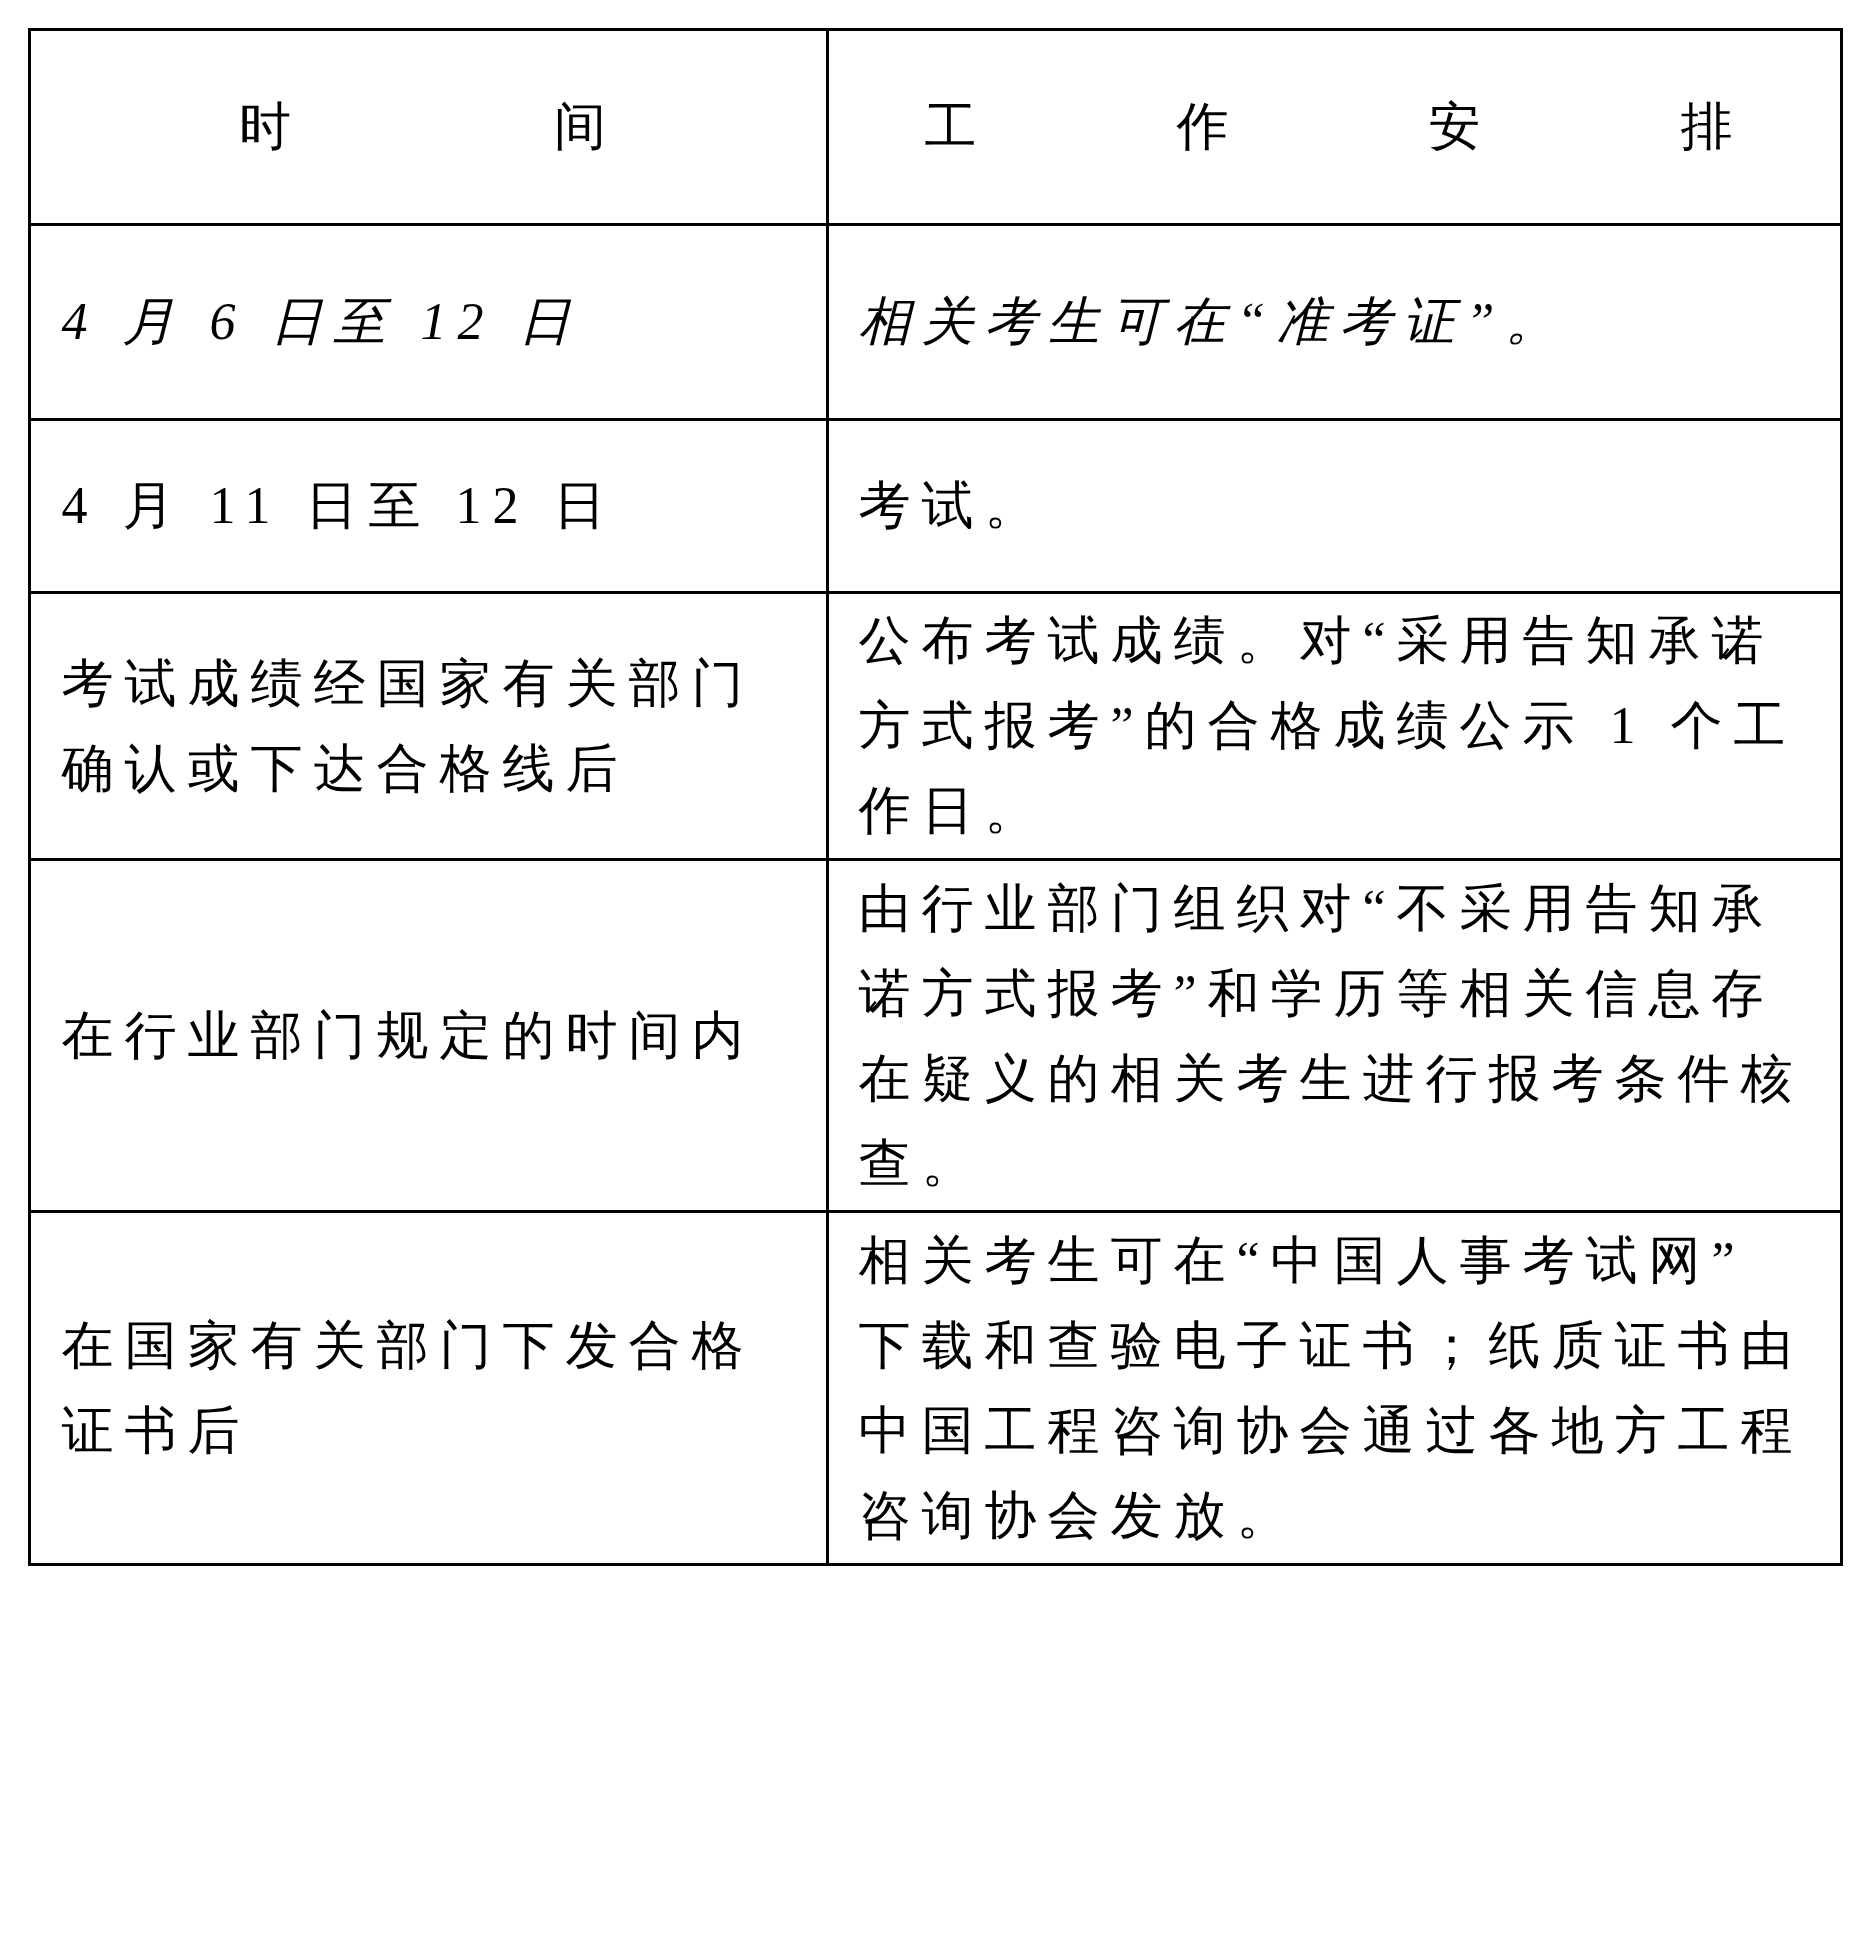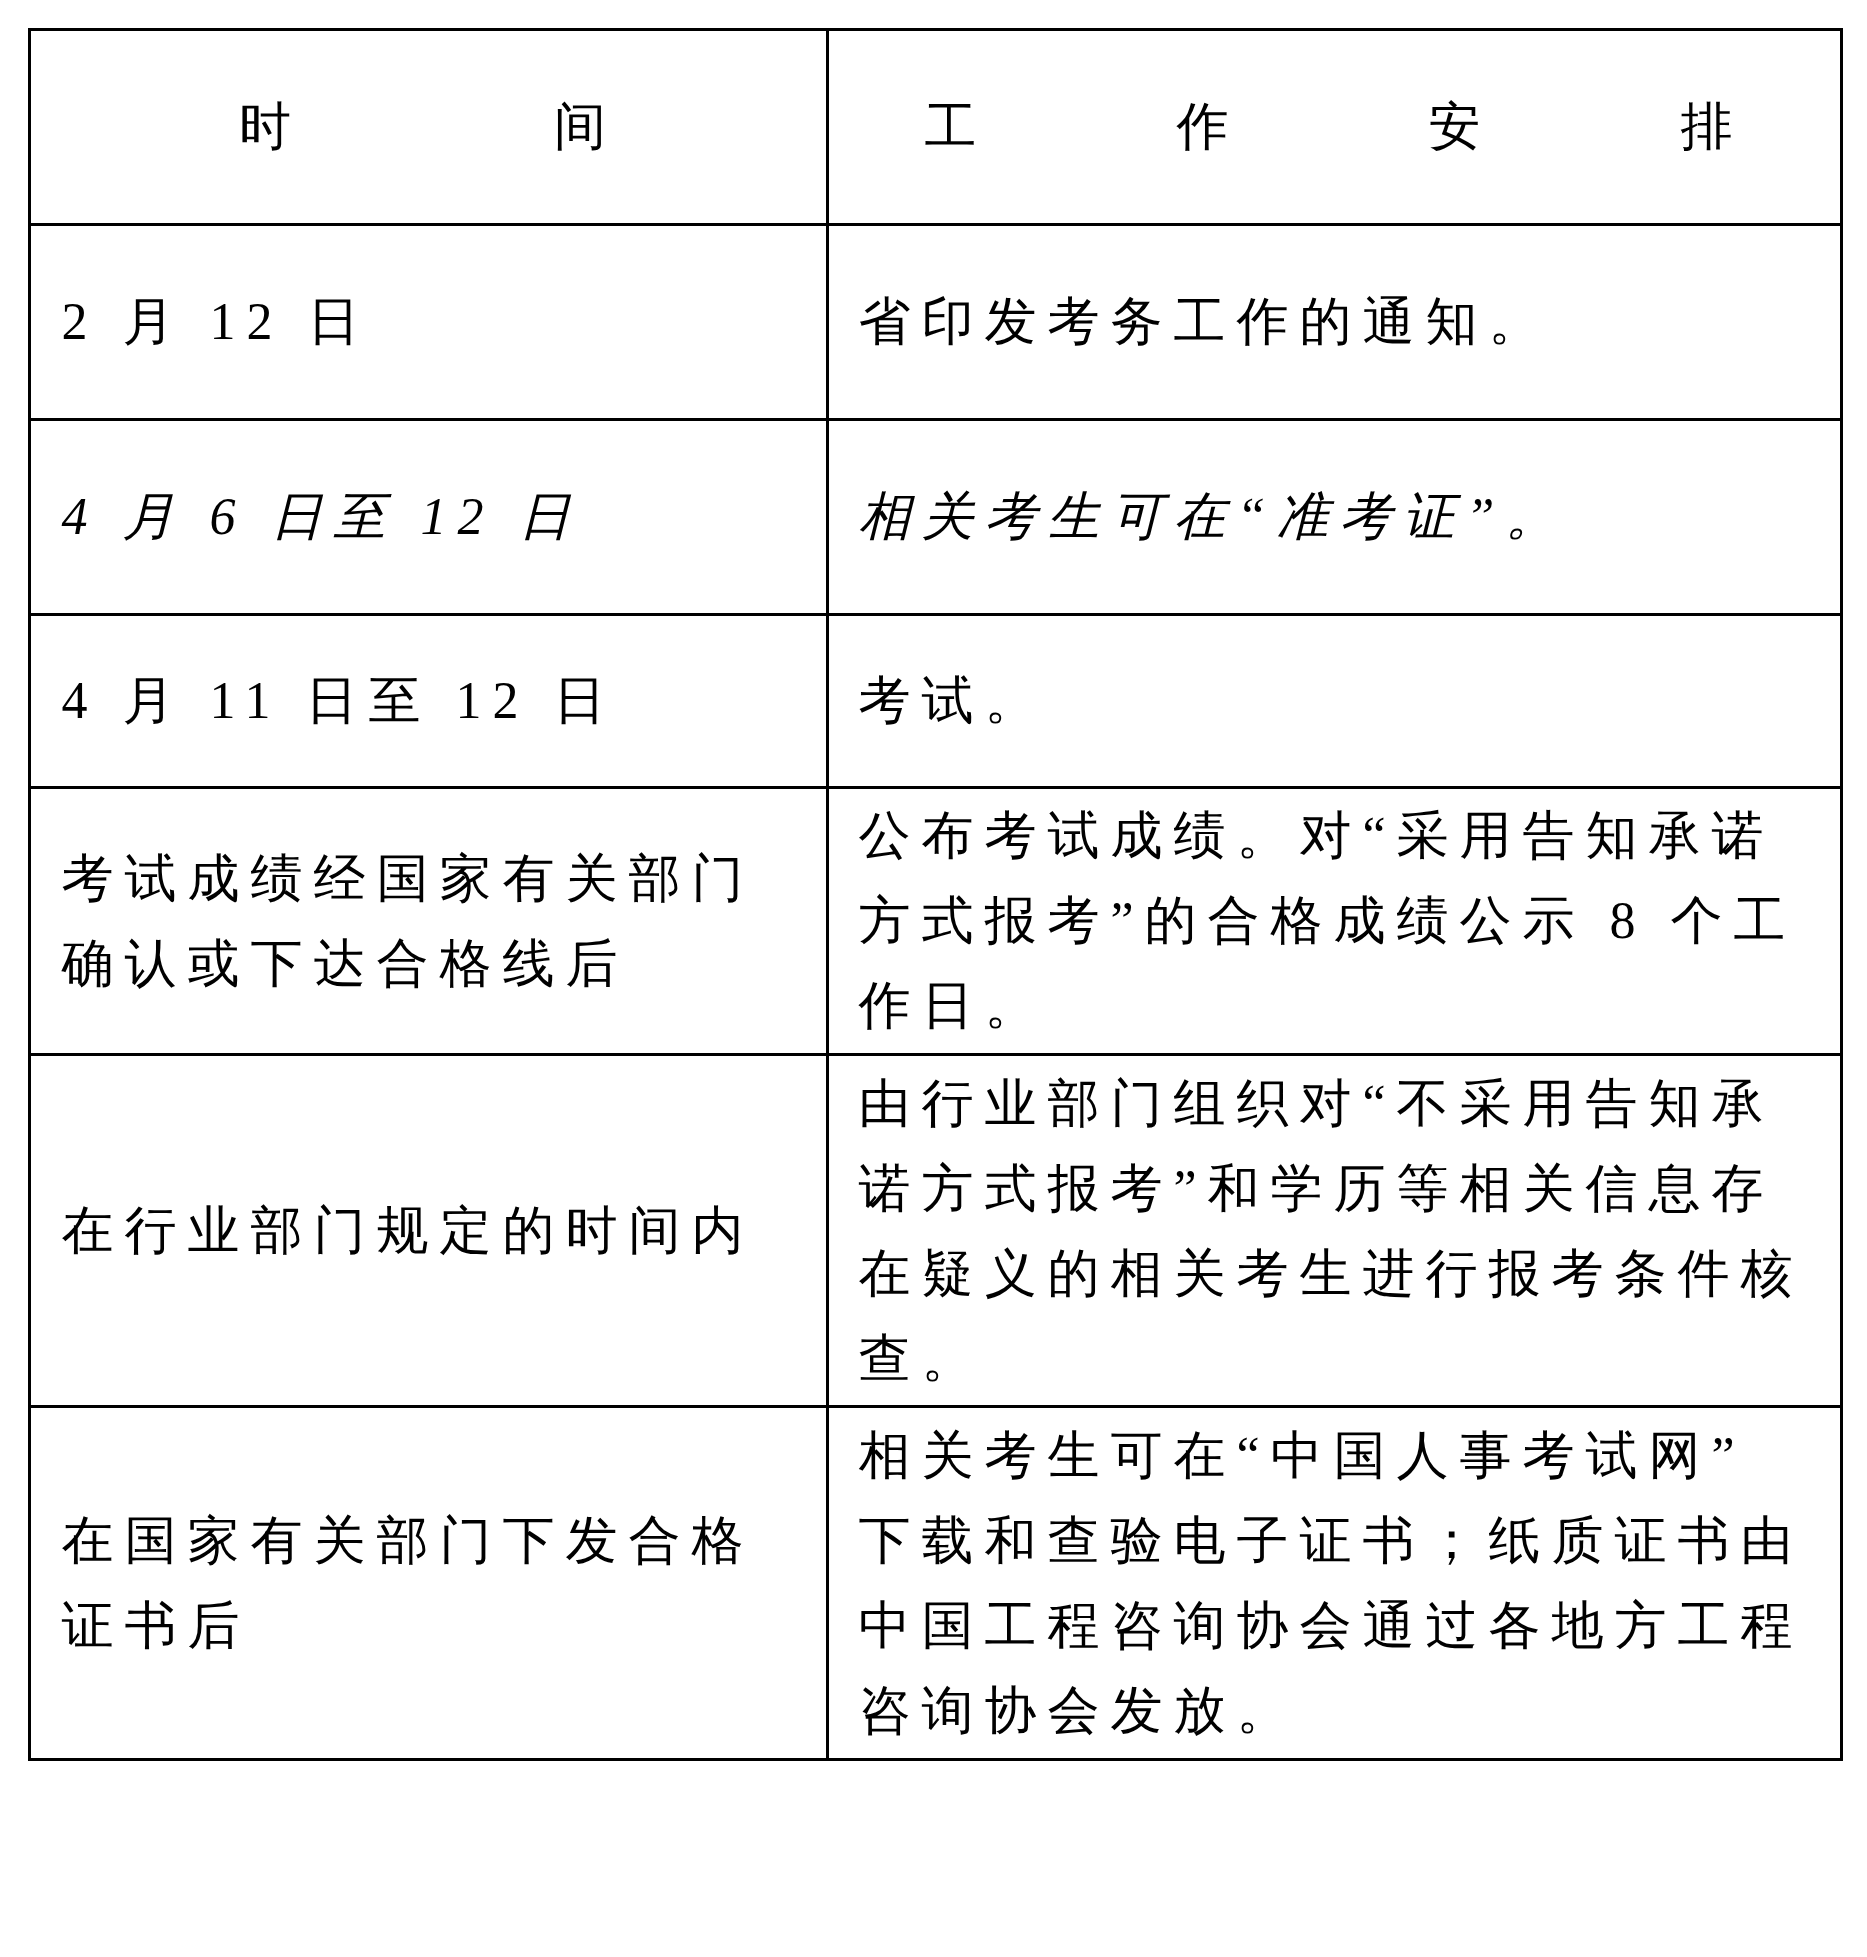--- a/index.html
+++ b/index.html
@@ -65,37 +65,33 @@
   <table class="schedule">
     <colgroup>
       <col class="col-time">
       <col class="col-work">
     </colgroup>
     <tbody>
       <tr class="row-header">
         <th class="header-cell">时　　　　间</th>
         <th class="header-cell">工　　　作　　　安　　　排</th>
       </tr>
-      <tr class="row-1">
-        <td class="time-cell">2 月 12 日</td>
-        <td class="work-cell">省印发考务工作的通知。</td>
-      </tr>
       <tr class="row-3">
         <td class="time-cell">4 月 6 日至 12 日</td>
         <td class="work-cell">相关考生可在“准考证”。</td>
       </tr>
       <tr class="row-4">
         <td class="time-cell">4 月 11 日至 12 日</td>
         <td class="work-cell">考试。</td>
       </tr>
       <tr class="row-5">
         <td class="time-cell">考试成绩经国家有关部门
 确认或下达合格线后</td>
         <td class="work-cell">公布考试成绩。对“采用告知承诺
-方式报考”的合格成绩公示 8 个工
+方式报考”的合格成绩公示 1 个工
 作日。</td>
       </tr>
       <tr class="row-6">
         <td class="time-cell">在行业部门规定的时间内</td>
         <td class="work-cell">由行业部门组织对“不采用告知承
 诺方式报考”和学历等相关信息存
 在疑义的相关考生进行报考条件核
 查。</td>
       </tr>
       <tr class="row-7">

